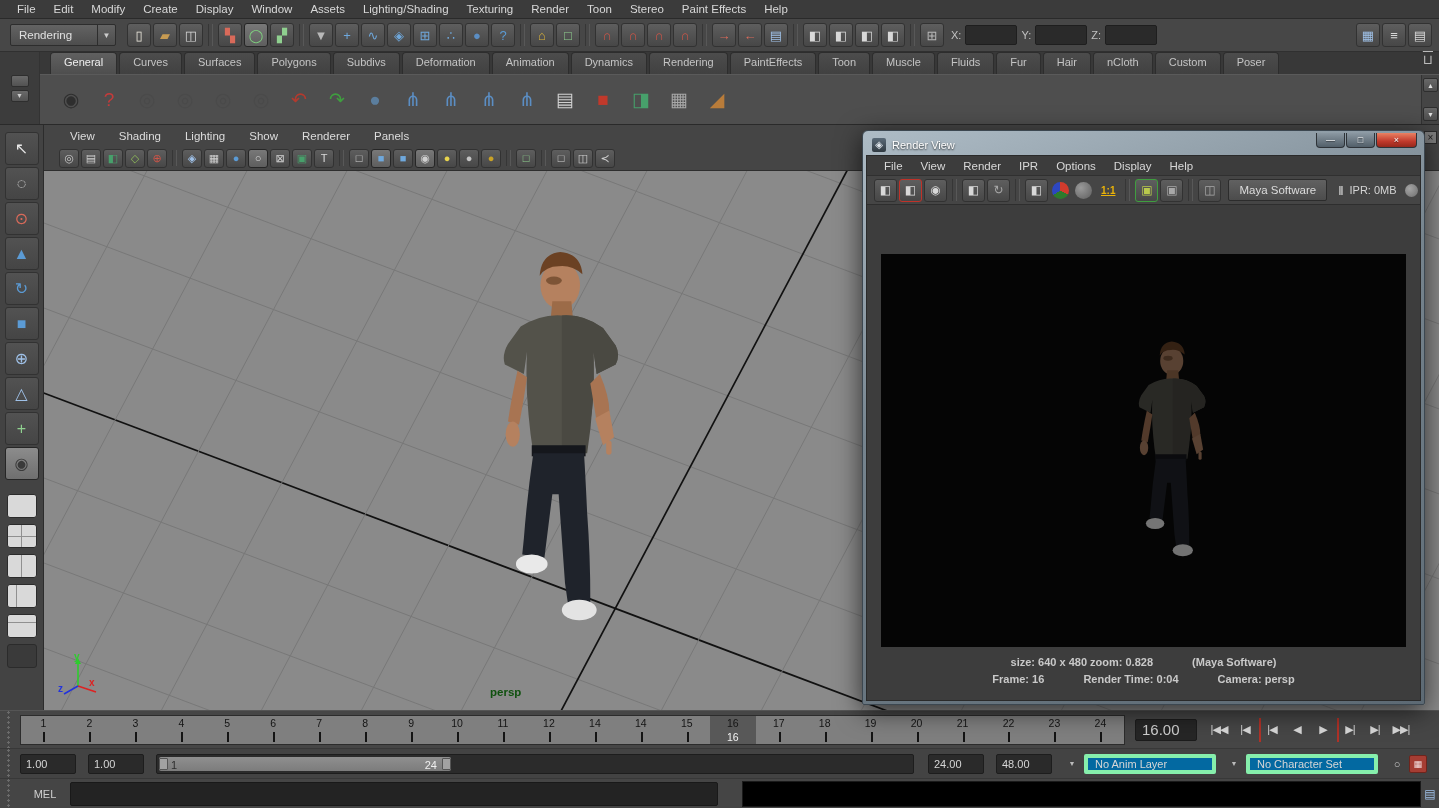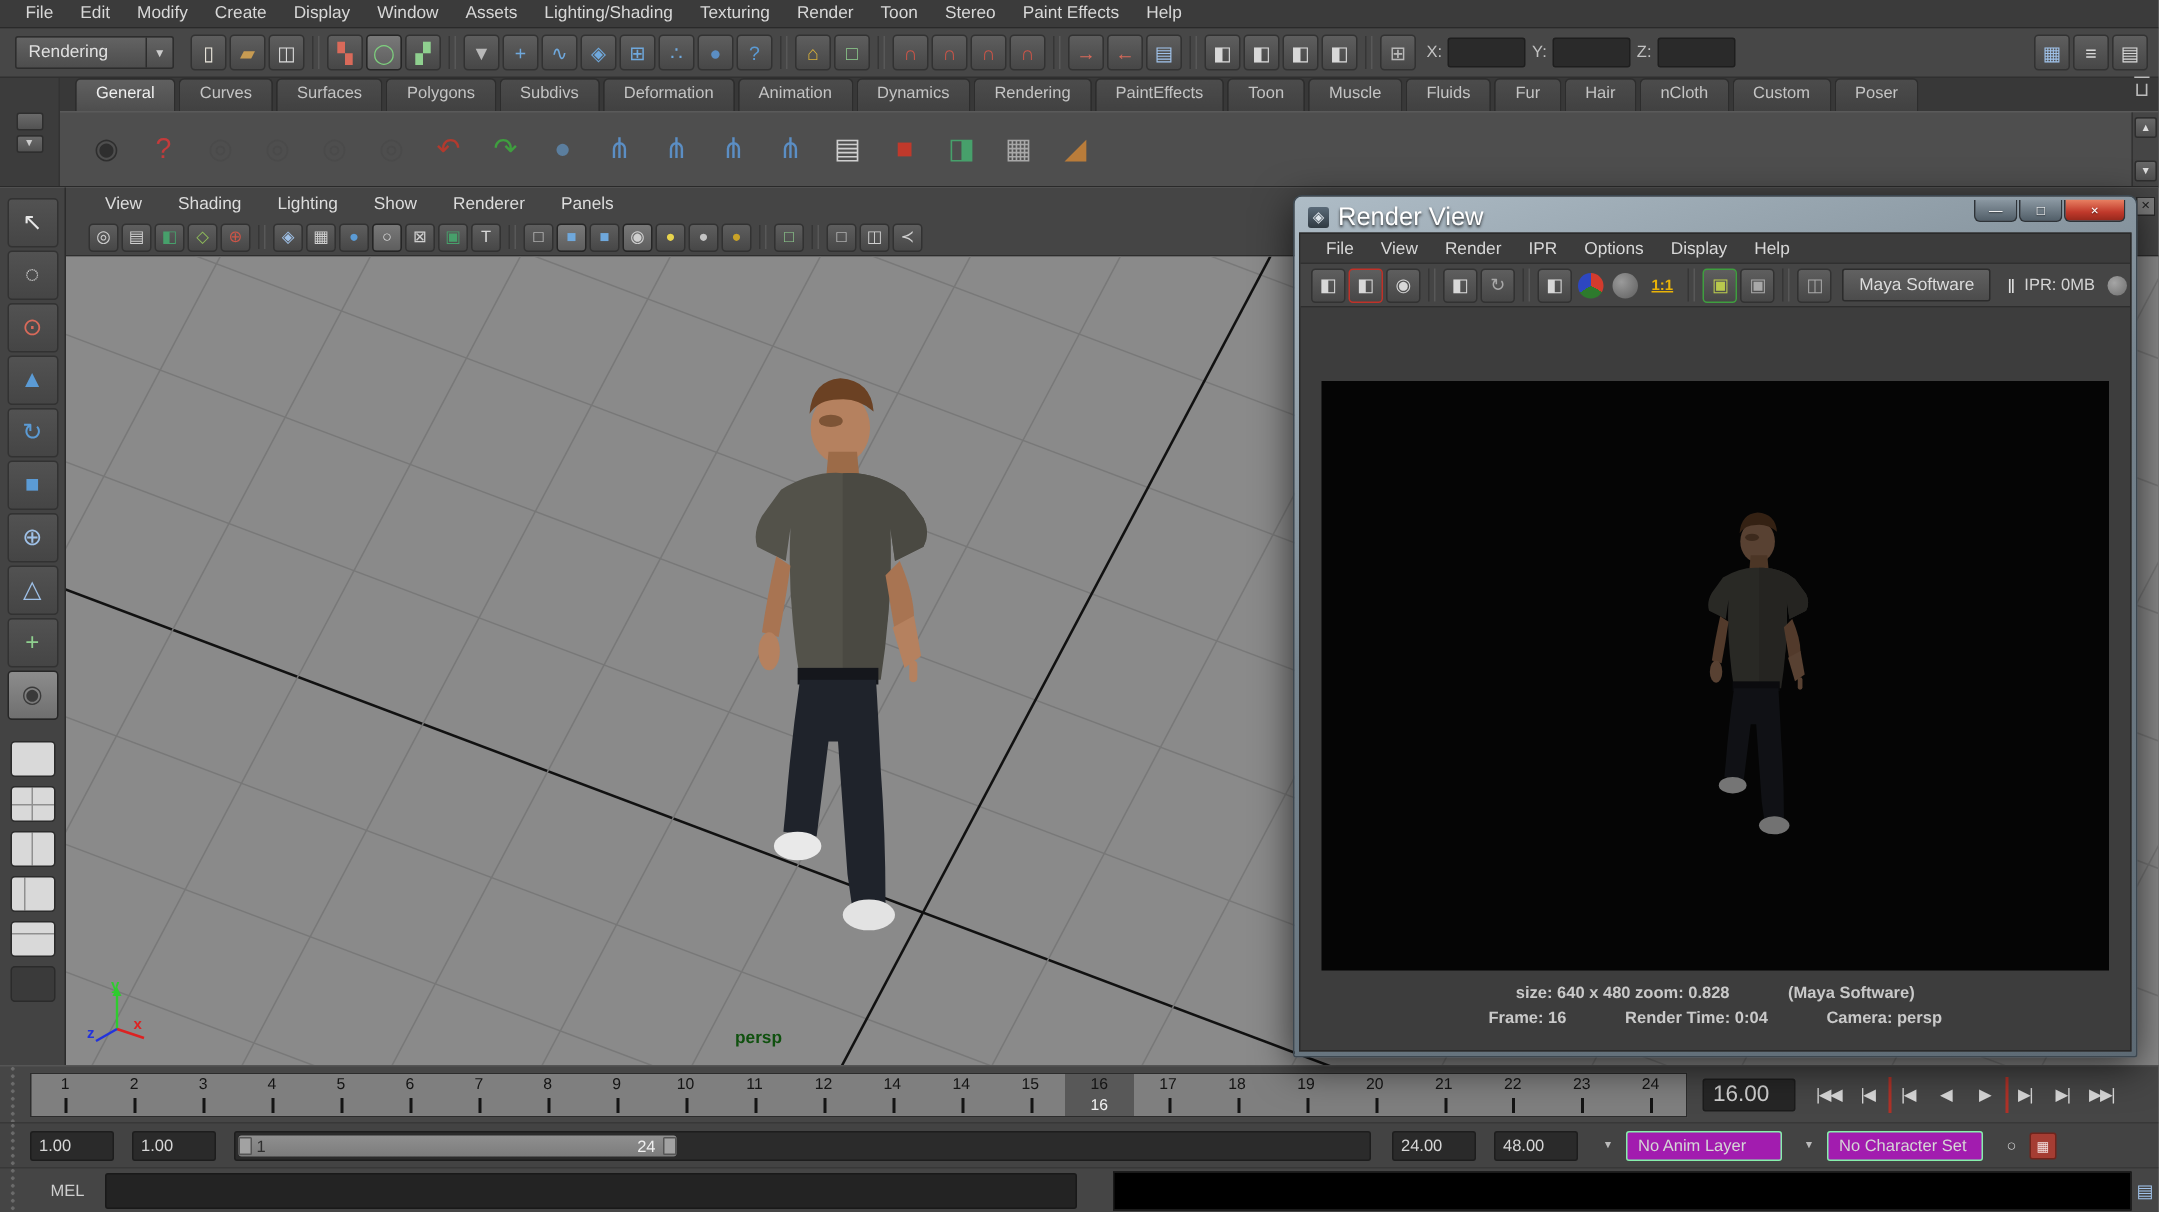--- a/index.html
+++ b/index.html
@@ -63,21 +63,21 @@
   .persp-label { position:absolute; left:446px; bottom:12px; color:#10510f; font-weight:bold; font-size:11.5px; }
   .axis-widget { position:absolute; left:12px; bottom:12px; }
 
   .edge-close { position:absolute; top:6px; right:2px; width:13px; height:13px; border:1px solid #2a2a2a; color:#1e1e1e; font-size:10px; display:flex; align-items:center; justify-content:center; background:#7e7e7e; z-index:2; }
 
   
   .renderview { position:absolute; left:862px; top:5px; width:563px; height:575px; z-index:10;
     background:linear-gradient(160deg,#aebcc6,#76848e 40%,#5d6a74); border:1px solid #3c4750; border-radius:6px 6px 2px 2px; padding:3px; box-shadow:0 6px 26px rgba(0,0,0,.65); }
   .rv-titlebar { height:21px; display:flex; align-items:center; padding:0 2px 0 6px; position:relative; }
   .rv-title-icon { width:14px; height:14px; font-size:10px; color:#dfe6ec; background:linear-gradient(#5a6a78,#303a42); border-radius:2px; display:flex; align-items:center; justify-content:center; margin-right:6px; }
-  .rv-title { color:#fff; font-size:17px; text-shadow:0 1px 2px rgba(0,0,0,.8); }
+  .rv-title { color:#fff; font-size:11px; text-shadow:0 1px 2px rgba(0,0,0,.8); }
   .rv-winbtns { position:absolute; right:4px; top:-1px; display:flex; gap:1px; }
   .rv-winbtns .wbtn { width:29px; height:15px; font-size:9px; color:#fff; display:flex; align-items:center; justify-content:center; border:1px solid #2e3338; border-top:none; border-radius:0 0 4px 4px; background:linear-gradient(#8b98a2,#525f69); text-shadow:0 1px 1px rgba(0,0,0,.6); }
   .rv-winbtns .wbtn.close { width:41px; background:linear-gradient(#e98163,#c0392b 60%,#96281c); }
   .rv-body { background:#3d3d3d; border:1px solid #2a2a2a; height:calc(100% - 21px); display:flex; flex-direction:column; }
   .rv-menu { height:20px; display:flex; align-items:center; padding-left:8px; background:#3c3c3c; border-bottom:1px solid #303030; }
   .rv-menu .item { padding:0 9px; font-size:11.5px; color:#d8d8d8; }
   .rv-toolbar { height:29px; display:flex; align-items:center; padding-left:6px; background:#454545; border-bottom:1px solid #2e2e2e; }
   .rv-toolbar .ic { width:23px; height:23px; font-size:12px; }
   .rgb-circle { width:17px; height:17px; border-radius:50%; margin:0 3px; background:conic-gradient(#d23b2d 0 33%, #2d7a2d 33% 66%, #2d47c0 66% 100%); }
   .alpha-circle { width:17px; height:17px; border-radius:50%; margin:0 3px; background:radial-gradient(circle at 35% 35%, #9a9a9a, #5e5e5e); }
@@ -107,21 +107,21 @@
 
   
   .rangeslider { height:30px; background:#434343; display:flex; align-items:center; border-top:1px solid #383838; }
   .rfield { width:56px; height:20px; background:#2a2a2a; border:1px solid #1d1d1d; border-radius:2px; color:#d6d6d6; font-size:11px; padding:0 5px; margin-right:12px; font-family:"Liberation Sans",sans-serif; }
   .rtrack { width:758px; height:20px; background:#2b2b2b; border:1px solid #1d1d1d; border-radius:2px; position:relative; margin-right:14px; }
   .rbar { position:absolute; left:2px; top:2px; bottom:2px; width:292px; background:linear-gradient(#8f8f8f,#7c7c7c); border-radius:2px; }
   .rhandle { position:absolute; top:1px; bottom:1px; width:9px; background:#a2a2a2; border:1px solid #555; border-radius:1px; }
   .rbar .start-label { position:absolute; left:12px; top:2px; font-size:11px; color:#2e2e2e; }
   .rbar .end-label { position:absolute; right:14px; top:2px; font-size:11px; color:#efefef; }
   .dd-icon { width:16px; height:16px; font-size:7px; color:#bbb; display:flex; align-items:center; justify-content:center; margin-right:4px; }
-  .rselect { width:104px; height:20px; background:#a21caf; border:1px solid #86efac; border-radius:2px; color:#d6d6d6; font-size:11px; display:flex; align-items:center; padding:0 7px; margin-right:10px; }
+  .rselect { width:132px; height:20px; background:#0369a1; border:4px solid #86efac; border-radius:2px; color:#d6d6d6; font-size:11px; display:flex; align-items:center; padding:0 7px; margin-right:10px; }
   .mini-ic { width:18px; height:18px; display:flex; align-items:center; justify-content:center; font-size:11px; margin-right:3px; color:#c9c9c9; }
   .mini-ic.redbox { background:#a53d33; border:1px solid #6e241c; border-radius:2px; color:#f2dede; font-size:9px; }
 
   
   .cmdline { height:30px; background:#454545; display:flex; align-items:center; border-top:1px solid #383838; }
   .mel-label { width:50px; text-align:center; font-size:11px; color:#cfcfcf; }
   .mel-input { width:648px; height:24px; background:#232323; border:1px solid #191919; border-radius:2px; color:#ddd; font-size:11px; padding:0 6px; font-family:"Liberation Mono",monospace; }
   .cmd-results { flex:1; height:26px; background:#000; border:1px solid #1a1a1a; margin-left:24px; }
   .cmd-icon { width:18px; height:22px; display:flex; align-items:center; justify-content:center; font-size:12px; color:#9fc1e8; }
 </style>

